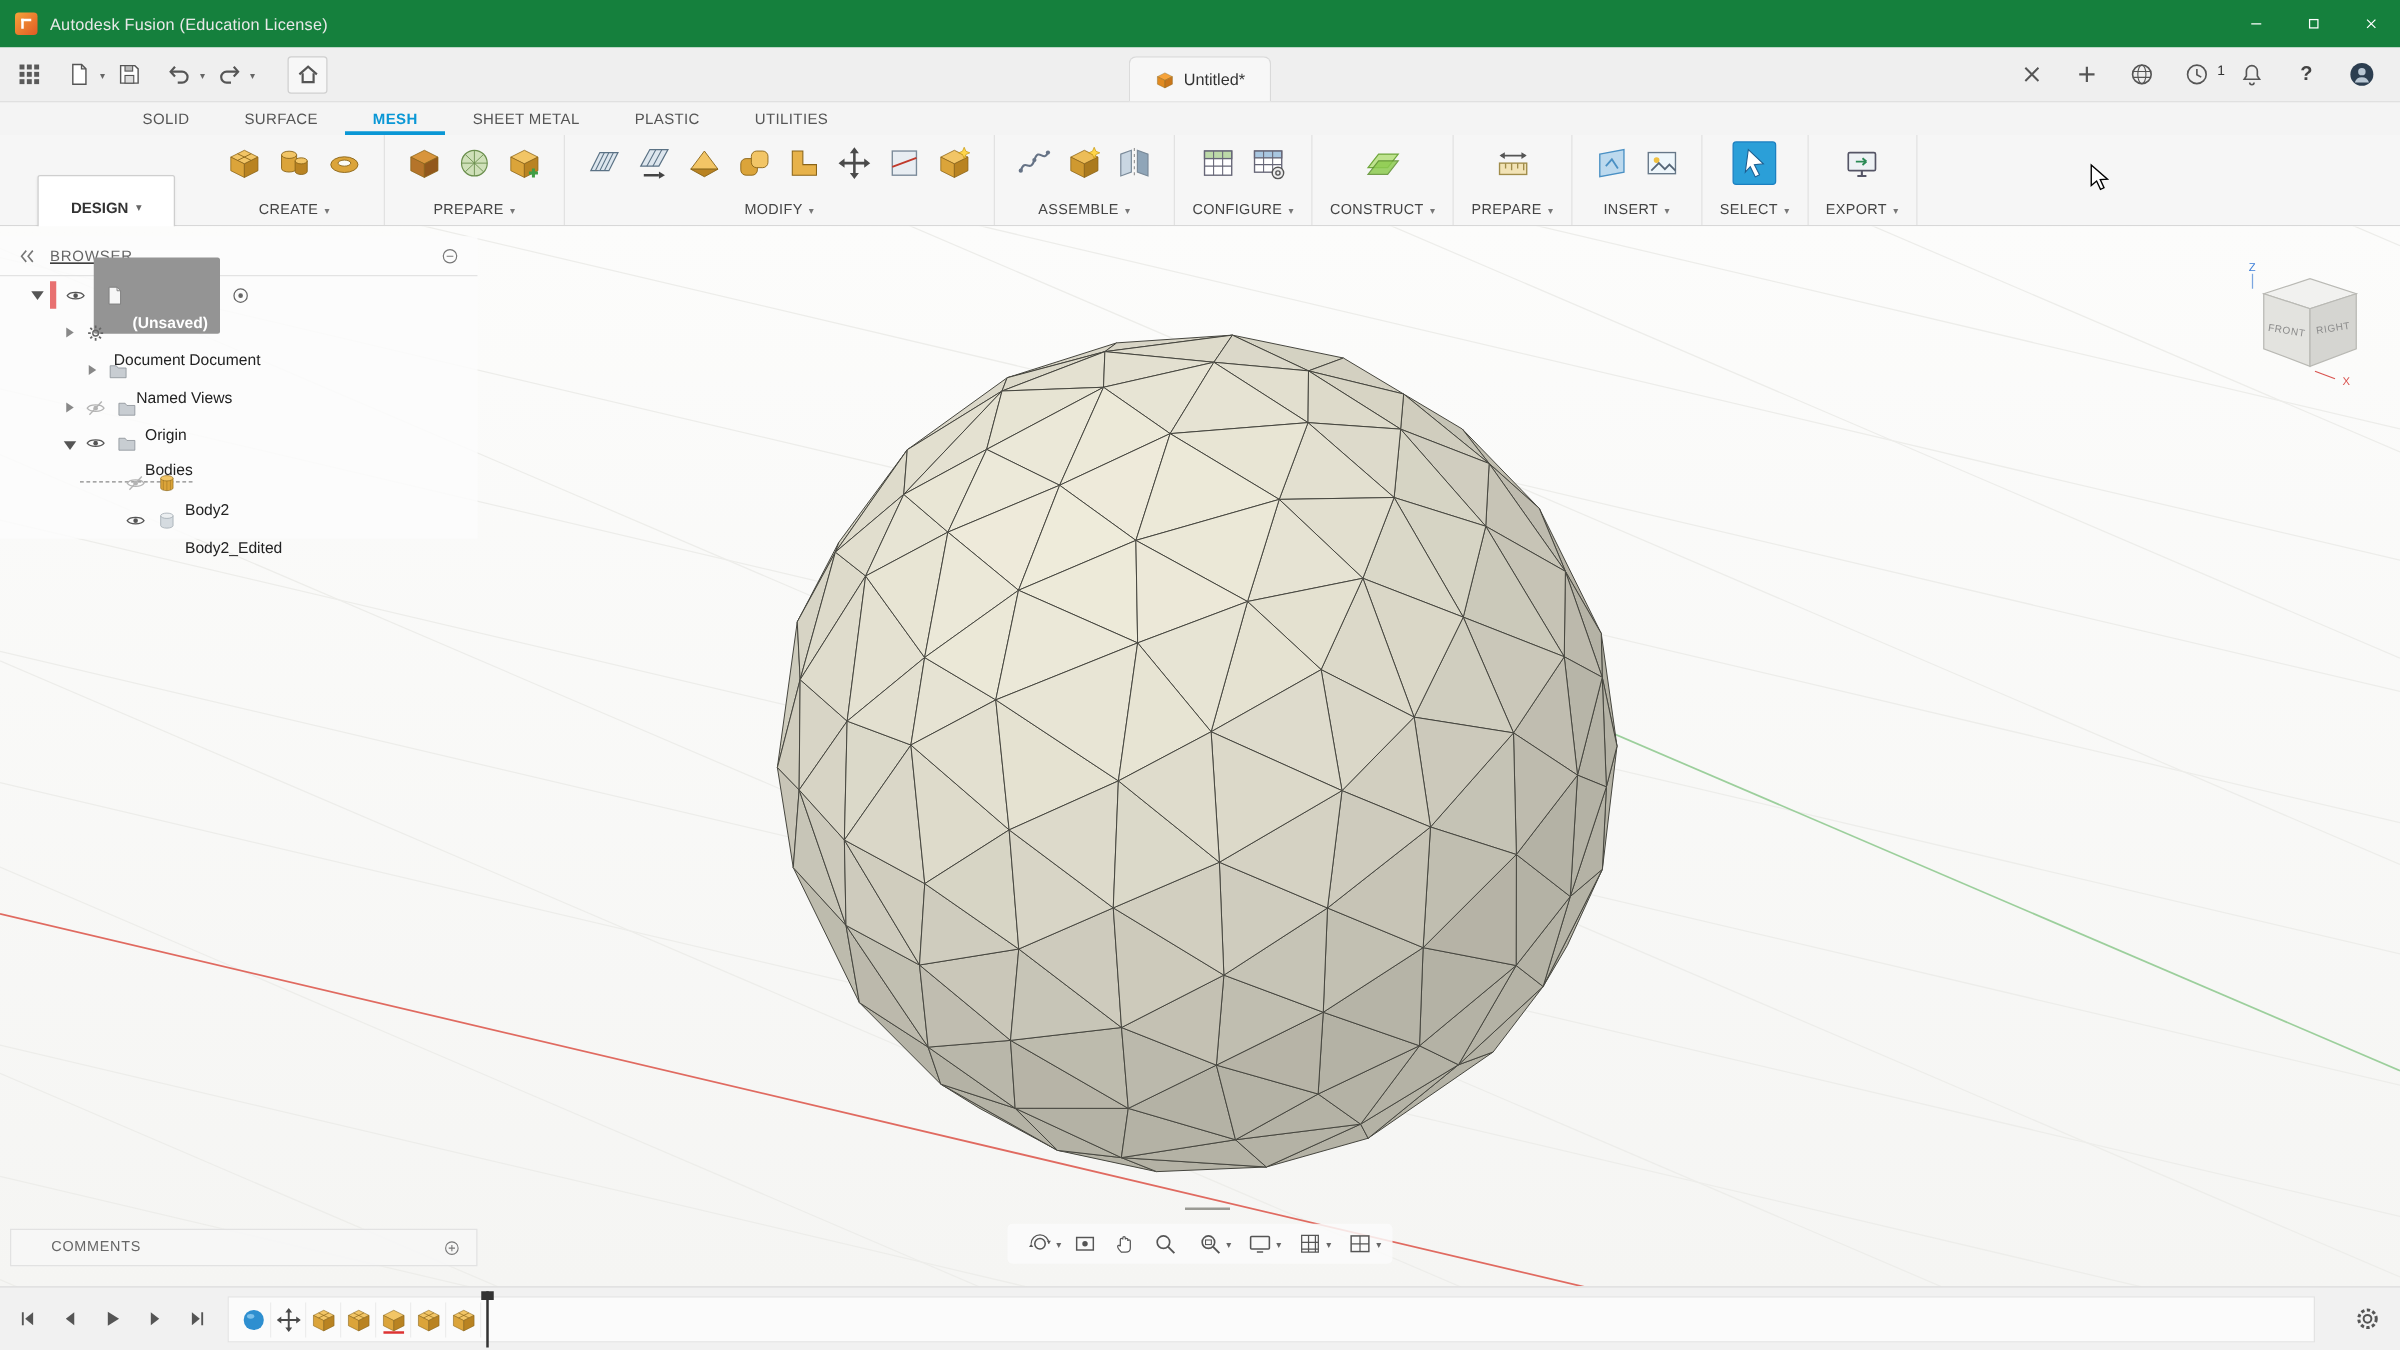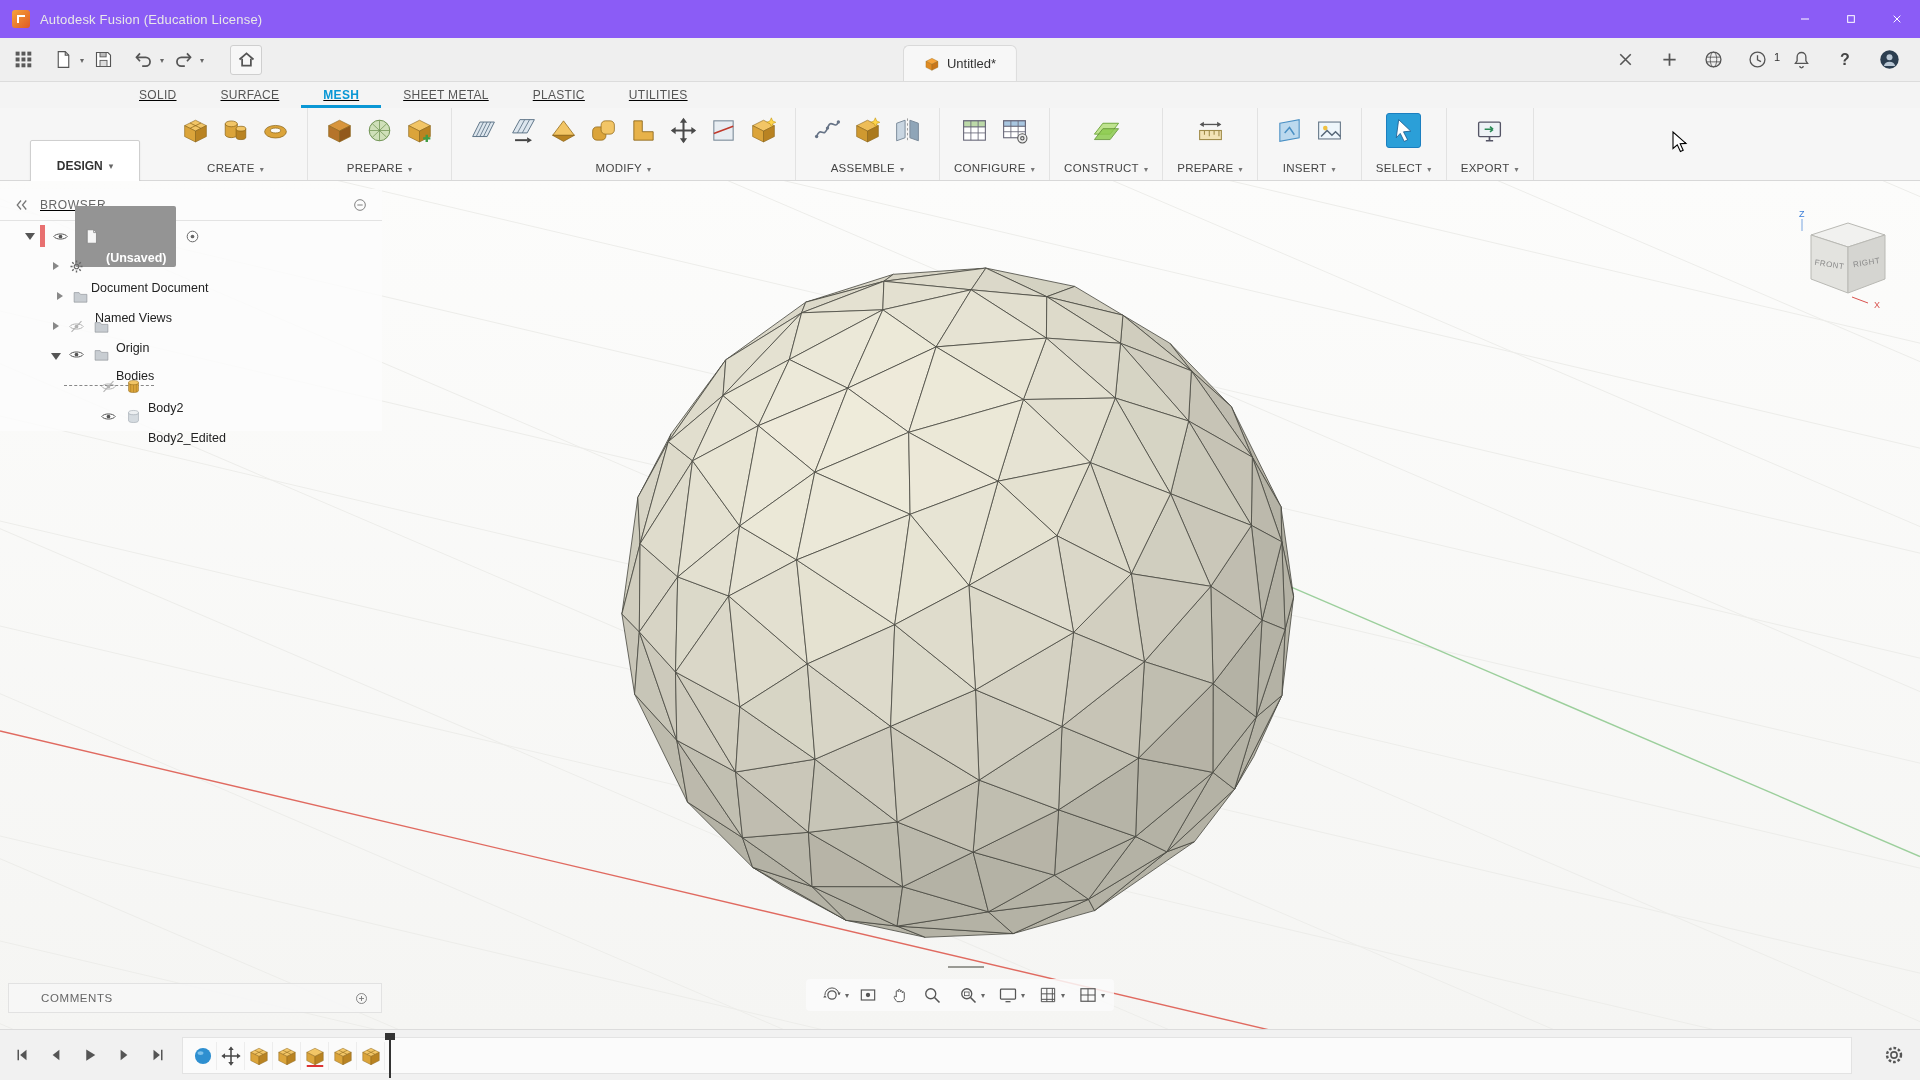--- a/index.html
+++ b/index.html
@@ -1,20 +1,20 @@
 <!DOCTYPE html>
 <html><head>
 <meta charset="utf-8">
 <style>
   *{margin:0;padding:0;box-sizing:border-box;}
   html,body{width:1920px;height:1080px;overflow:hidden;font-family:"Liberation Sans",sans-serif;background:#fff;}
   #app{position:relative;width:1920px;height:1080px;}
 
   
-  .titlebar{position:absolute;left:0;top:0;width:100%;height:38px;background:#8b5cf6;display:flex;align-items:center;color:#e8e8e8;}
+  .titlebar{position:absolute;left:0;top:0;width:100%;height:38px;background:#15803d;display:flex;align-items:center;color:#e8e8e8;}
   .titlebar .logo{width:18px;height:18px;margin:0 10px 0 12px;border-radius:3px;background:linear-gradient(135deg,#f6a33a,#e05a24);display:flex;align-items:center;justify-content:center;}
   .titlebar .logo span{width:8px;height:8px;border:2px solid #fff;border-right:none;border-bottom:none;}
   .titlebar .title{font-size:13px;letter-spacing:.2px;}
   .win-btns{margin-left:auto;display:flex;height:100%;}
   .win-btn{width:46px;height:100%;display:flex;align-items:center;justify-content:center;}
   .win-btn svg{width:16px;height:16px;}
 
   
   .qat{position:absolute;left:0;top:38px;width:100%;height:44px;background:#efefef;border-bottom:1px solid #dcdcdc;display:flex;align-items:center;}
   .qat-left{display:flex;align-items:center;gap:14px;margin-left:10px;}
@@ -23,21 +23,21 @@
   .qbtn.caret::after{content:"▾";font-size:8px;color:#666;position:absolute;right:-8px;top:9px;}
   .qbtn.home{margin-left:20px;background:#f7f7f7;border:1px solid #cfcfcf;border-radius:3px;width:32px;height:30px;}
   .qat-tab{position:absolute;left:50%;transform:translateX(-50%);bottom:0;height:36px;display:flex;align-items:center;gap:7px;padding:0 20px;background:#f7f7f7;border:1px solid #d9d9d9;border-bottom:none;border-radius:6px 6px 0 0;}
   .qat-tab svg{width:16px;height:16px;}
   .qat-tab .tab-label{font-size:13px;color:#333;}
   .qat-right{margin-left:auto;display:flex;align-items:center;gap:18px;margin-right:18px;}
   .helpbtn{font-size:16px;font-weight:bold;color:#444;}
   .badge{position:absolute;right:-10px;top:4px;font-size:11px;color:#333;}
 
   
-  .rtabs{position:absolute;left:0;top:82px;width:100%;height:26px;background:#f4f4f4;display:flex;align-items:flex-end;padding-left:117px;text-decoration:underline;}
+  .rtabs{position:absolute;left:0;top:82px;width:100%;height:26px;background:#f4f4f4;display:flex;align-items:flex-end;padding-left:92px;}
   .rtab{font-size:12px;color:#555;padding:4px 22px 6px;cursor:pointer;letter-spacing:.3px;}
   .rtab.active{color:#0a97d5;font-weight:bold;border-bottom:3px solid #0a97d5;padding-bottom:3px;}
 
   
   .ribbon{position:absolute;left:0;top:108px;width:100%;height:73px;background:#f6f6f6;border-bottom:1px solid #d8d8d8;display:flex;align-items:center;}
   .design-box{margin-left:30px;width:110px;height:52px;background:#fff;border:1px solid #cfcfcf;border-radius:2px;box-shadow:0 1px 2px rgba(0,0,0,.08);display:flex;align-items:center;justify-content:center;font-size:12px;color:#333;font-weight:bold;cursor:pointer;margin-top:44px;}
   .design-box::after{content:"▾";font-size:9px;color:#666;margin-left:6px;font-weight:normal;}
   .rgroups{display:flex;height:100%;margin-left:24px;}
   .rgroup{display:flex;flex-direction:column;align-items:center;justify-content:space-between;padding:5px 14px 4px;border-right:1px solid #e2e2e2;}
   .gicons{display:flex;gap:5px;align-items:center;}
@@ -744,21 +744,21 @@
             <svg viewBox="0 0 24 24" xmlns="http://www.w3.org/2000/svg">
               <circle cx="12" cy="12" r="3.2" fill="none" stroke="#666" stroke-width="1.6"></circle>
               <g stroke="#666" stroke-width="2">
                 <path d="M12 3.5v3M12 17.5v3M3.5 12h3M17.5 12h3M6 6l2.1 2.1M15.9 15.9L18 18M18 6l-2.1 2.1M8.1 15.9L6 18"></path>
               </g>
             </svg>
           </span>
         <span class="blabel">Document Document</span>
       </div>
 
-      <div class="brow" style="padding-left:52px;">
+      <div class="brow" style="padding-left:66px;">
         <span class="tribox">
             <span class="tri"></span>
           </span>
         <span class="bicon">
             <svg viewBox="0 0 24 24" xmlns="http://www.w3.org/2000/svg">
               <path d="M3 6.5h7l2 2.5h9v11H3z" fill="#c8cdd2" stroke="#8a9096" stroke-width=".9"></path>
             </svg>
           </span>
         <span class="blabel">Named Views</span>
       </div>

